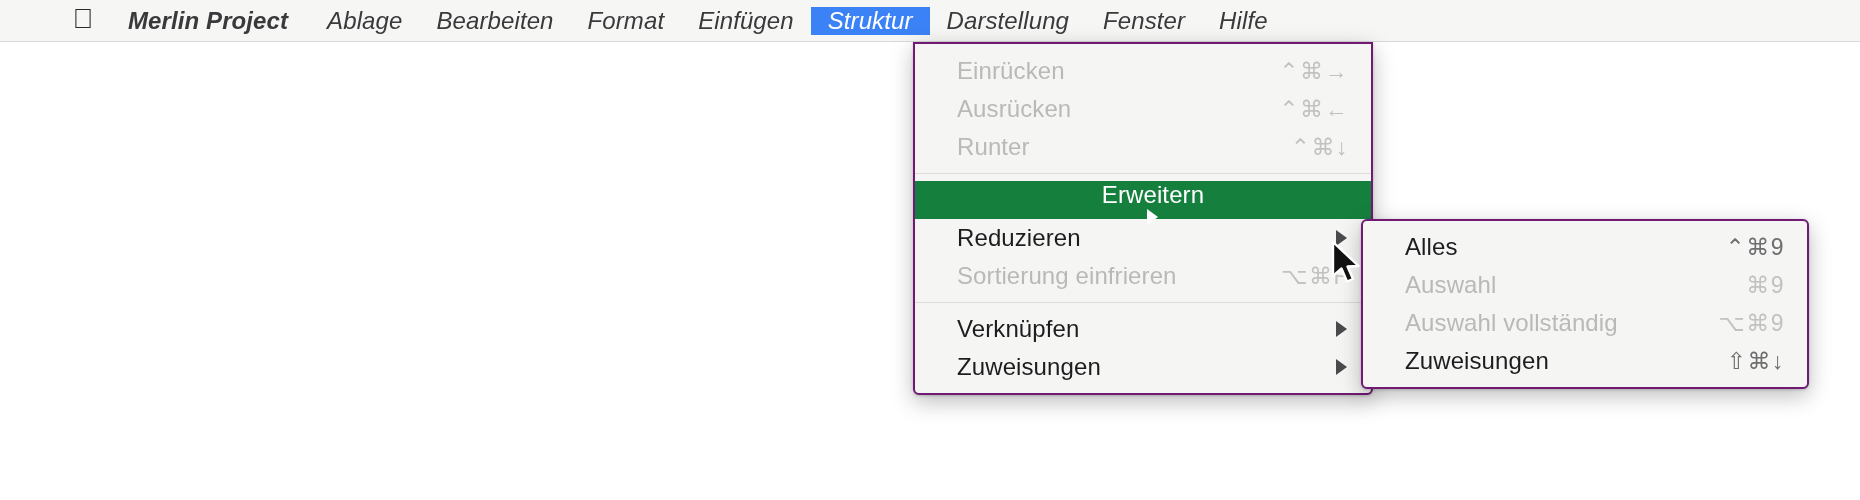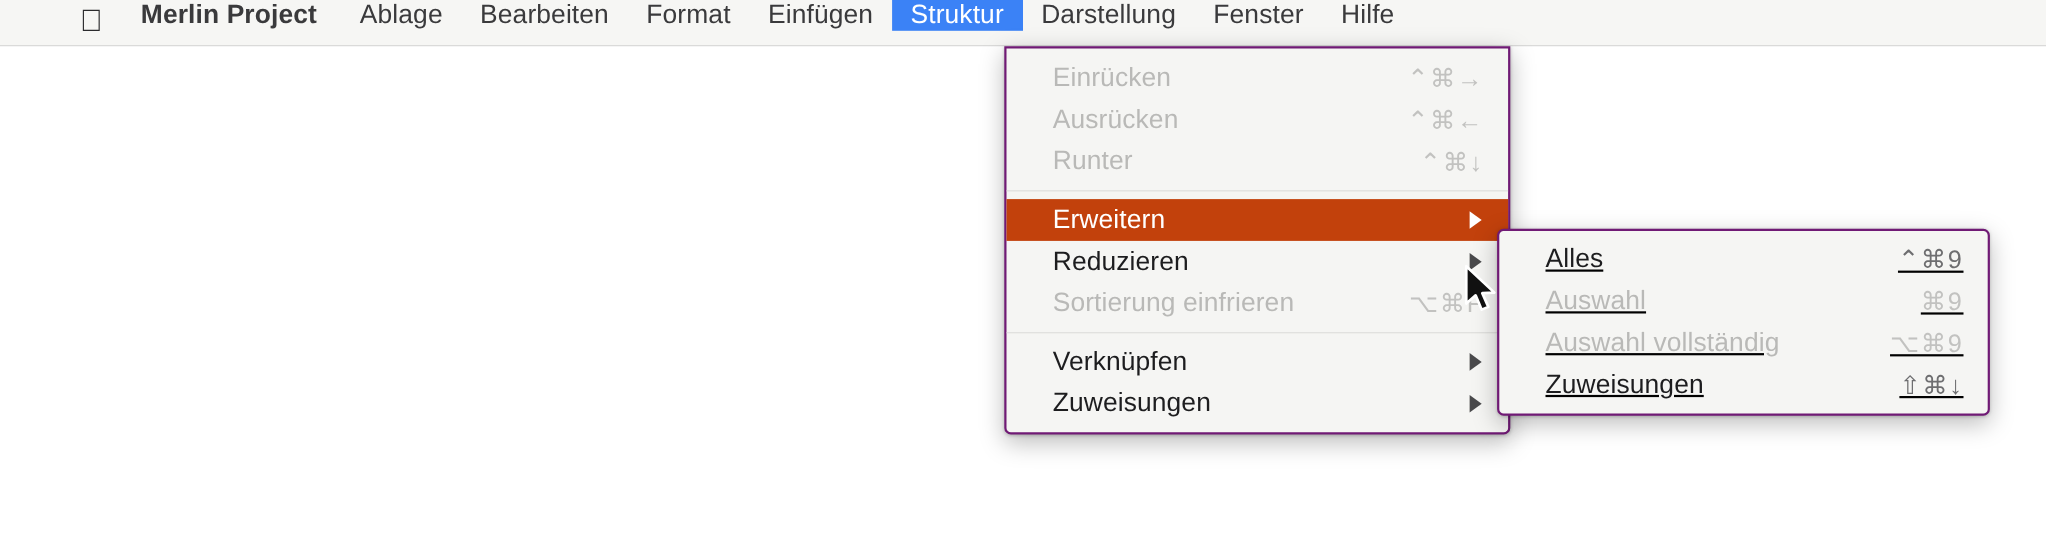--- a/index.html
+++ b/index.html
@@ -50,33 +50,33 @@
   .menu-panel {
     position:absolute;
     background:#f5f5f3;
     border:2px solid #701a75;
     border-radius:6px;
     box-shadow:0 7px 22px rgba(0,0,0,0.26), 0 1px 3px rgba(0,0,0,0.18);
     padding:7px 0;
     z-index:60;
   }
   #main-menu  { left:913px; top:42px;  width:460px; border-top-left-radius:0; border-top-right-radius:0; padding-top:8px; }
-  #sub-menu   { left:1361px; top:208px; width:448px;text-decoration:underline; }
+  #sub-menu   { left:1361px; top:219px; width:448px; }
 
   .menu-row {
     position:relative;
     display:flex; align-items:center;
     height:38px;
     padding:0 22px 0 42px;
     font-size:24px;
     color:#1d1d1f;
     white-space:nowrap;
   }
   .menu-row.disabled { color:#b9b9b7; }
-  .menu-row.selected { background:#c2410c; color:#ffffff; }
+  .menu-row.selected { background:#15803d; color:#ffffff;flex-direction:column; }
 
   .row-label { flex:0 0 auto; letter-spacing:0.1px; }
   .row-spacer { flex:1 1 auto; min-width:26px; }
   .row-shortcut {
     flex:0 0 auto;
     font-size:23px;
     letter-spacing:1.5px;
     color:#6e6e70;
     text-align:right;
   }
@@ -109,21 +109,21 @@
 </style>
 </head>
 <body>
 
 <div id="root">
 
   <div class="desktop"></div>
 
   <div class="menubar">
     <div class="mb-apple"></div>
-    <div id="menubar-items" style="display:flex;align-items:flex-start;">
+    <div id="menubar-items" style="display:flex;align-items:center;font-style:italic;">
         <div class="mb-item app">Merlin Project</div>
         <div class="mb-item">Ablage</div>
         <div class="mb-item">Bearbeiten</div>
         <div class="mb-item">Format</div>
         <div class="mb-item">Einfügen</div>
         <div class="mb-item active">Struktur</div>
         <div class="mb-item">Darstellung</div>
         <div class="mb-item">Fenster</div>
         <div class="mb-item">Hilfe</div>
       </div>

